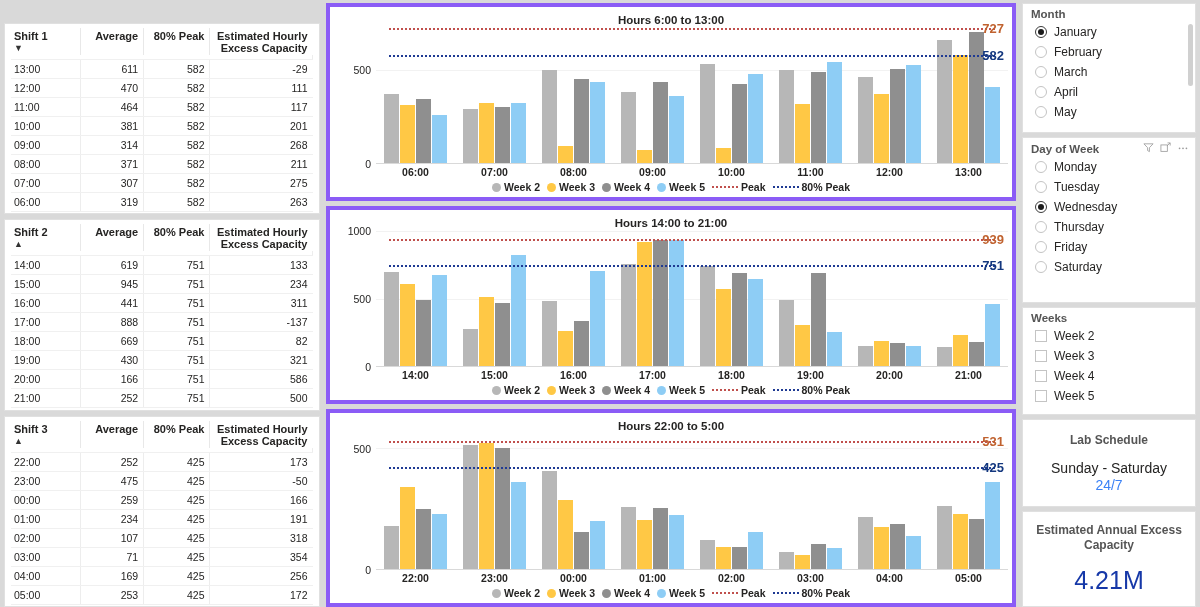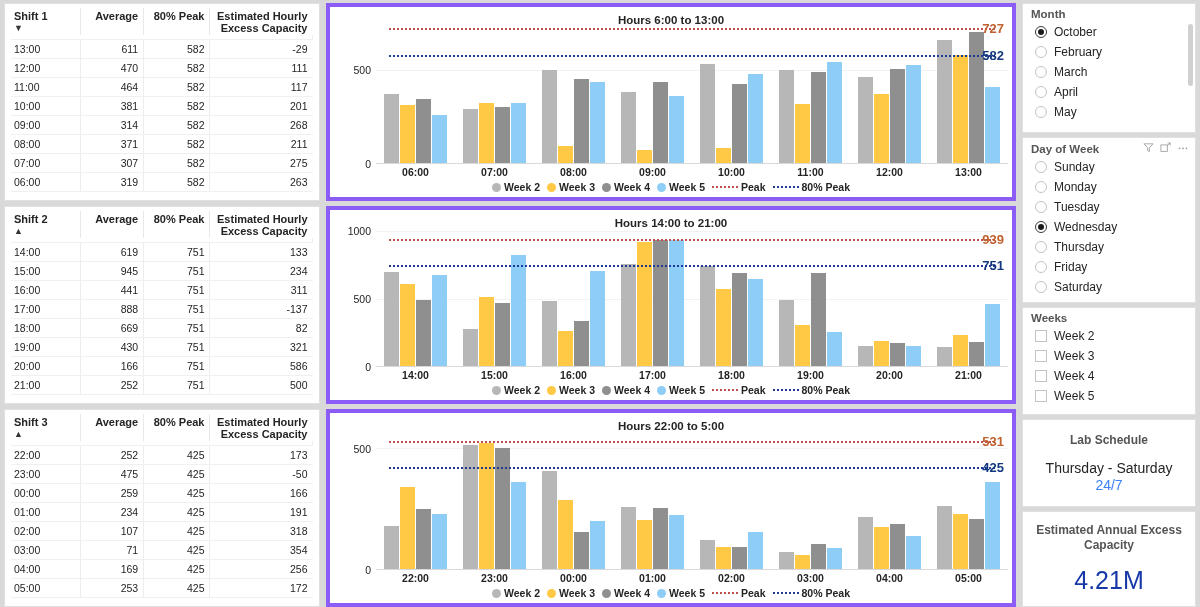--- a/index.html
+++ b/index.html
@@ -20,20 +20,21 @@
   }
 
   
   .tables-col {
     width: 320px;
     flex: 0 0 320px;
     display: flex;
     flex-direction: column;
     gap: 5px;
     padding: 3px 0 0 4px;
+    margin-top: 20px;
   }
   .table-card {
     background: #ffffff;
     border: 1px solid #e0e0e0;
     flex: 1 1 0;
     display: flex;
     flex-direction: column;
     overflow: hidden;
     padding: 4px 6px 2px 6px;
   }
@@ -898,21 +899,21 @@
 
   <div class="slicers-col">
 
     <div class="slicer fx-month">
       <div class="slicer-header">
         <span>Month</span>
       </div>
       <ul class="slicer-list">
         <li class="slicer-item">
             <span class="radio on"></span>
-            <span>October</span>
+            <span>January</span>
           </li>
         <li class="slicer-item">
             <span class="radio"></span>
             <span>February</span>
           </li>
         <li class="slicer-item">
             <span class="radio"></span>
             <span>March</span>
           </li>
         <li class="slicer-item">
@@ -947,24 +948,20 @@
                 <circle cx="3" cy="7" r="1" fill="#9a9a9a"></circle>
                 <circle cx="7" cy="7" r="1" fill="#9a9a9a"></circle>
                 <circle cx="11" cy="7" r="1" fill="#9a9a9a"></circle>
               </svg>
           </span>
         </span>
       </div>
       <ul class="slicer-list">
         <li class="slicer-item">
             <span class="radio"></span>
-            <span>Sunday</span>
-          </li>
-        <li class="slicer-item">
-            <span class="radio"></span>
             <span>Monday</span>
           </li>
         <li class="slicer-item">
             <span class="radio"></span>
             <span>Tuesday</span>
           </li>
         <li class="slicer-item">
             <span class="radio on"></span>
             <span>Wednesday</span>
           </li>
@@ -1002,21 +999,21 @@
           </li>
         <li class="slicer-item">
             <span class="checkbox"></span>
             <span>Week 5</span>
           </li>
       </ul>
     </div>
 
     <div class="card-tile fx-lab">
       <div class="card-title">Lab Schedule</div>
-      <div class="card-sub">Thursday - Saturday</div>
+      <div class="card-sub">Sunday - Saturday</div>
       <div class="card-sub2">24/7</div>
     </div>
 
     <div class="card-tile fx-cap">
       <div class="card-title">Estimated Annual Excess Capacity</div>
       <div class="card-big">4.21M</div>
     </div>
 
   </div>
 </div>

